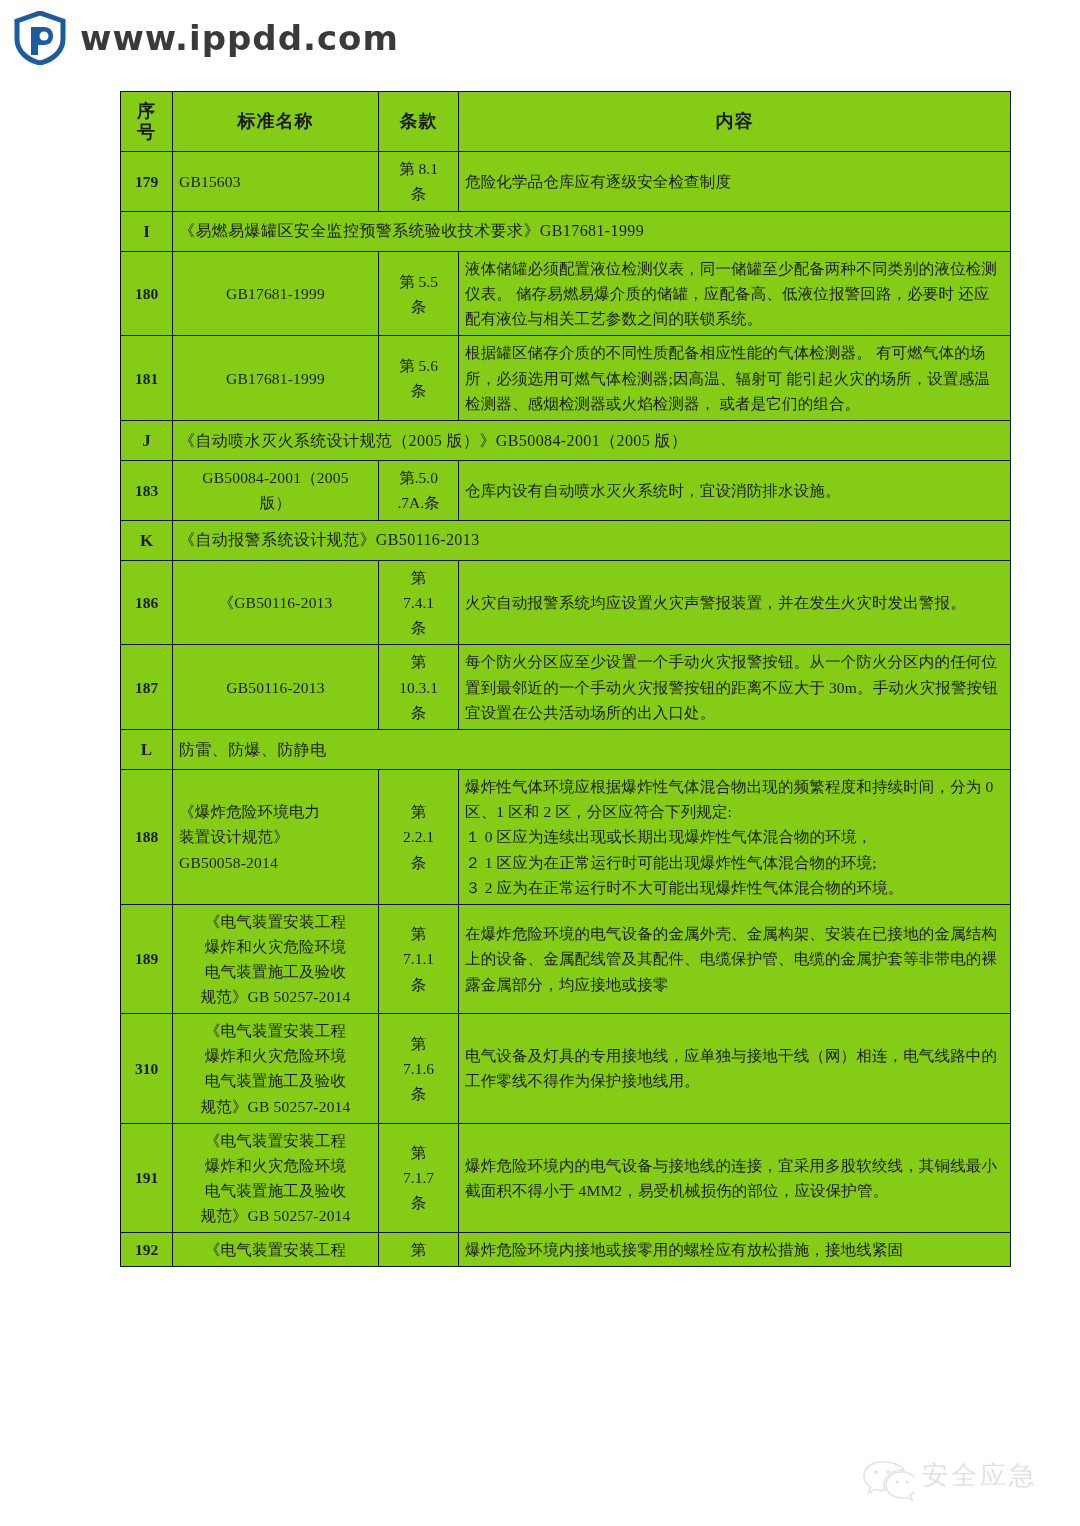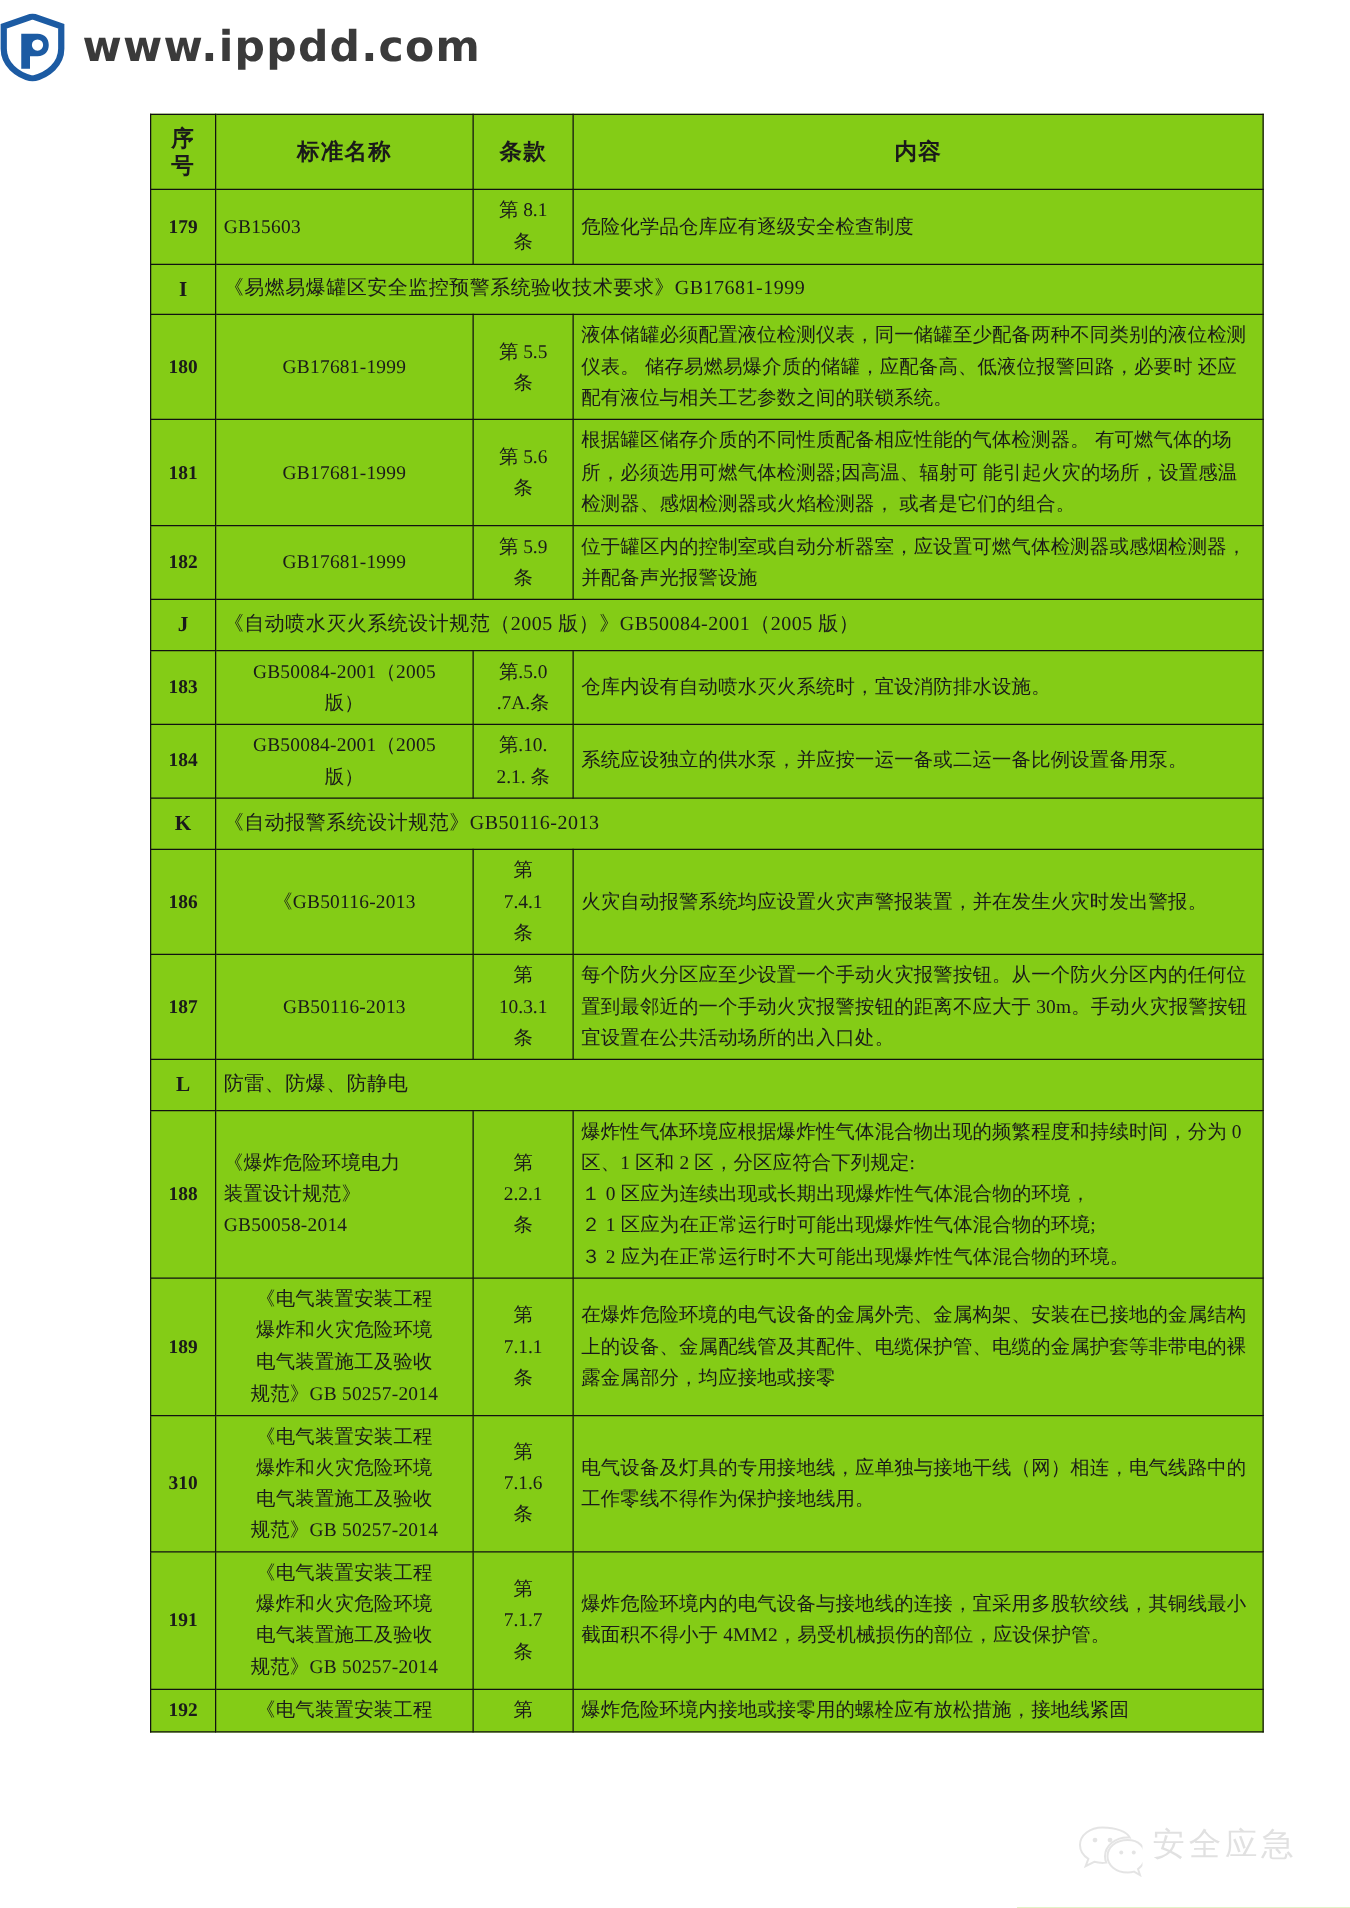--- a/index.html
+++ b/index.html
@@ -17,21 +17,21 @@
 
   
   .header-bar {
     position: absolute;
     left: 0;
     top: 0;
     width: 1080px;
     height: 76px;
     display: flex;
     align-items: center;
-    padding-left: 0;
+    padding-left: 14px;
     box-sizing: border-box;
   }
   .logo-shield {
     width: 52px;
     height: 54px;
     flex: 0 0 auto;
     margin-right: 14px;
   }
   .site-url {
     font-family: "DejaVu Sans", sans-serif;
@@ -181,46 +181,31 @@
 条</td>
         <td class="cell-content" style="white-space: pre-line;">液体储罐必须配置液位检测仪表，同一储罐至少配备两种不同类别的液位检测仪表。 储存易燃易爆介质的储罐，应配备高、低液位报警回路，必要时 还应配有液位与相关工艺参数之间的联锁系统。</td>
       </tr>
       <tr>
         <td class="cell-seq" style="white-space: pre-line;">181</td>
         <td class="cell-name" style="white-space: pre-line;">GB17681-1999</td>
         <td class="cell-clause" style="white-space: pre-line;">第 5.6
 条</td>
         <td class="cell-content" style="white-space: pre-line; margin-left: 40px;">根据罐区储存介质的不同性质配备相应性能的气体检测器。 有可燃气体的场所，必须选用可燃气体检测器;因高温、辐射可 能引起火灾的场所，设置感温检测器、感烟检测器或火焰检测器， 或者是它们的组合。</td>
       </tr>
-      <tr>
-        <td class="cell-seq" style="white-space: pre-line;">182</td>
-        <td class="cell-name" style="white-space: pre-line;">GB17681-1999</td>
-        <td class="cell-clause" style="white-space: pre-line;">第 5.9
-条</td>
-        <td class="cell-content" style="white-space: pre-line;">位于罐区内的控制室或自动分析器室，应设置可燃气体检测器或感烟检测器，并配备声光报警设施</td>
-      </tr>
       <tr class="section-row">
         <td class="cell-seq">J</td>
         <td class="section-label" colspan="3">《自动喷水灭火系统设计规范（2005 版）》GB50084-2001（2005 版）</td>
       </tr>
       <tr>
         <td class="cell-seq" style="white-space: pre-line;">183</td>
         <td class="cell-name" style="white-space: pre-line;">GB50084-2001（2005
 版）</td>
         <td class="cell-clause" style="white-space: pre-line;">第.5.0
 .7A.条</td>
         <td class="cell-content" style="white-space: pre-line;">仓库内设有自动喷水灭火系统时，宜设消防排水设施。</td>
-      </tr>
-      <tr>
-        <td class="cell-seq" style="white-space: pre-line;">184</td>
-        <td class="cell-name" style="white-space: pre-line;">GB50084-2001（2005
-版）</td>
-        <td class="cell-clause" style="white-space: pre-line;">第.10.
-2.1. 条</td>
-        <td class="cell-content" style="white-space: pre-line;">系统应设独立的供水泵，并应按一运一备或二运一备比例设置备用泵。</td>
       </tr>
       <tr class="section-row">
         <td class="cell-seq">K</td>
         <td class="section-label" colspan="3">《自动报警系统设计规范》GB50116-2013</td>
       </tr>
       <tr>
         <td class="cell-seq" style="white-space: pre-line;">186</td>
         <td class="cell-name" style="white-space: pre-line;">《GB50116-2013</td>
         <td class="cell-clause" style="white-space: pre-line;">第
 7.4.1

